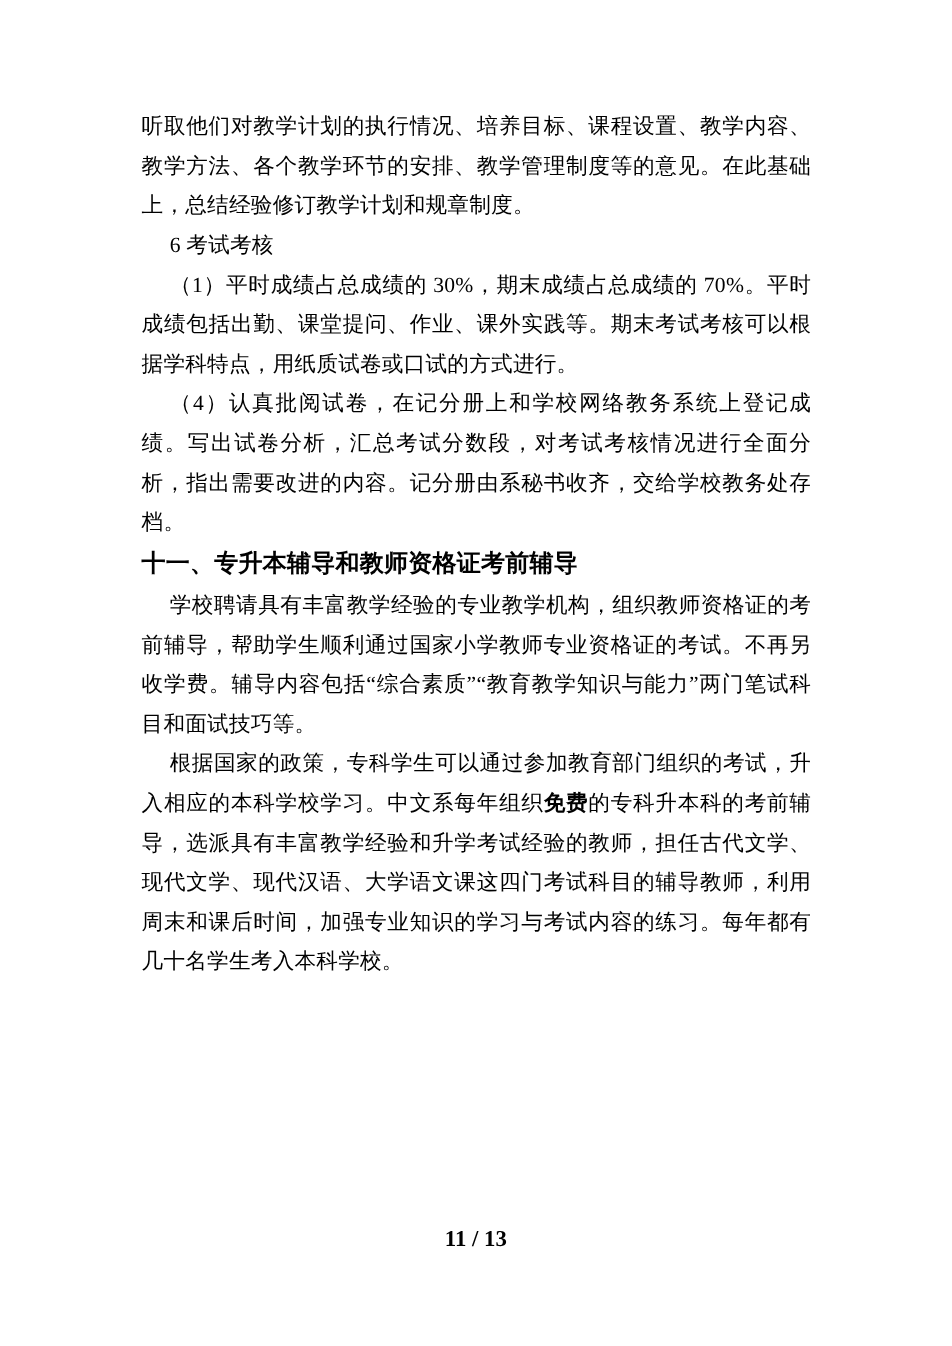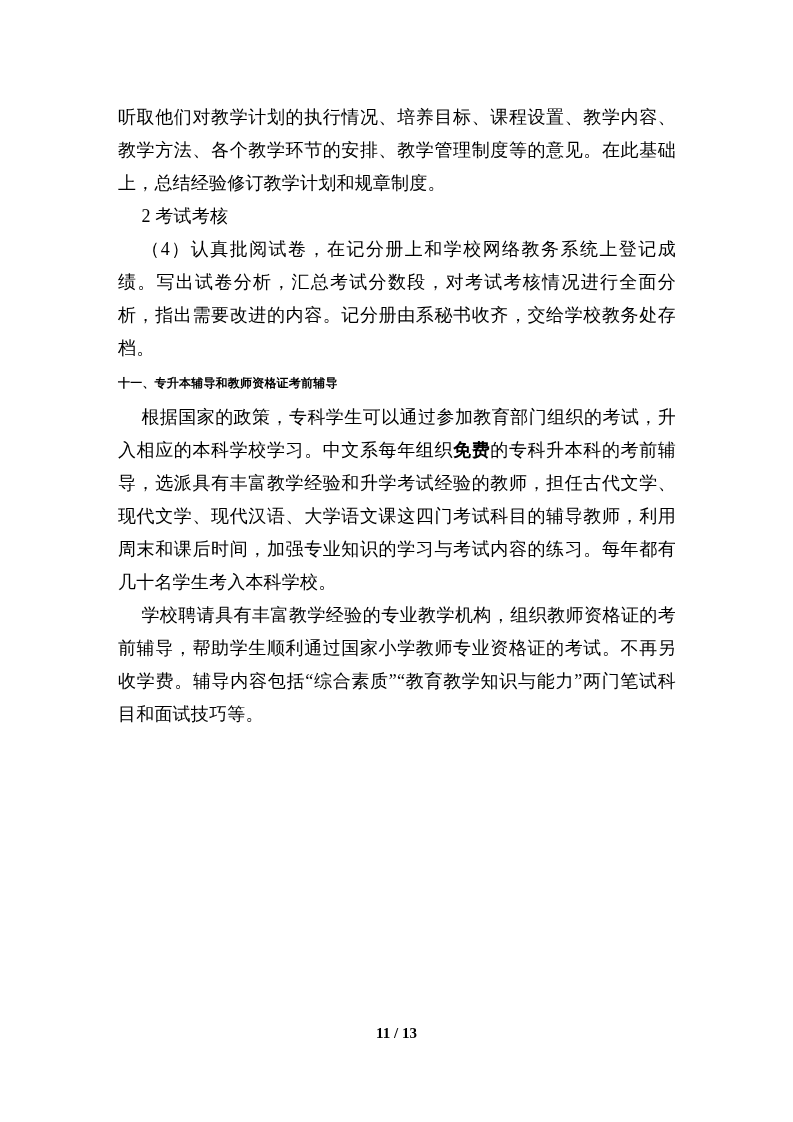--- a/index.html
+++ b/index.html
@@ -12,69 +12,70 @@
     width: 793px;
     height: 1122px;
     background: #ffffff;
     overflow: hidden;
     font-family: "Liberation Serif", "DejaVu Serif", serif;
     color: #000000;
   }
   .content {
     position: absolute;
     left: 118px;
-    top: 101px;
+    top: 89px;
     width: 558px;
     font-size: 18px;
     line-height: 33px;
     text-align: justify;
     text-align-last: left;
     letter-spacing: 0.2px;
   }
   .para {
     margin: 0;
     padding: 0;
   }
   .indent {
     text-indent: 1.3em;
   }
   .heading {
     margin: 0;
     padding: 0;
-    font-size: 12px;
+    font-size: 20px;
     line-height: 36px;
     font-weight: bold;
     text-indent: 0;
     text-align: left;
   }
   .bold-run {
     font-weight: bold;
   }
   .footer {
     position: absolute;
     left: 0;
     top: 1023px;
     width: 793px;
     text-align: center;
-    font-size: 15px;
+    font-size: 19px;
     font-weight: bold;
     line-height: 20px;
   }
 </style>
 </head>
 <body>
 
 <div class="page">
   <div class="content">
     <p class="para">听取他们对教学计划的执行情况、培养目标、课程设置、教学内容、教学方法、各个教学环节的安排、教学管理制度等的意见。在此基础上，总结经验修订教学计划和规章制度。</p>
-    <p class="para indent">2 考试考核</p>
+    <p class="para indent">6 考试考核</p>
+    <p class="para indent">（1）平时成绩占总成绩的 30%，期末成绩占总成绩的 70%。平时成绩包括出勤、课堂提问、作业、课外实践等。期末考试考核可以根据学科特点，用纸质试卷或口试的方式进行。</p>
     <p class="para indent">（4）认真批阅试卷，在记分册上和学校网络教务系统上登记成绩。写出试卷分析，汇总考试分数段，对考试考核情况进行全面分析，指出需要改进的内容。记分册由系秘书收齐，交给学校教务处存档。</p>
     <h2 class="heading">十一、专升本辅导和教师资格证考前辅导</h2>
+    <p class="para indent">学校聘请具有丰富教学经验的专业教学机构，组织教师资格证的考前辅导，帮助学生顺利通过国家小学教师专业资格证的考试。不再另收学费。辅导内容包括“综合素质”“教育教学知识与能力”两门笔试科目和面试技巧等。</p>
     <p class="para indent">
       <span>根据国家的政策，专科学生可以通过参加教育部门组织的考试，升入相应的本科学校学习。中文系每年组织</span><span class="bold-run">免费</span><span>的专科升本科的考前辅导，选派具有丰富教学经验和升学考试经验的教师，担任古代文学、现代文学、现代汉语、大学语文课这四门考试科目的辅导教师，利用周末和课后时间，加强专业知识的学习与考试内容的练习。每年都有几十名学生考入本科学校。</span>
     </p>
-    <p class="para indent">学校聘请具有丰富教学经验的专业教学机构，组织教师资格证的考前辅导，帮助学生顺利通过国家小学教师专业资格证的考试。不再另收学费。辅导内容包括“综合素质”“教育教学知识与能力”两门笔试科目和面试技巧等。</p>
   </div>
 
   <div class="footer">
     <span>11 / 13</span>
   </div>
 </div>
 
 </body></html>

